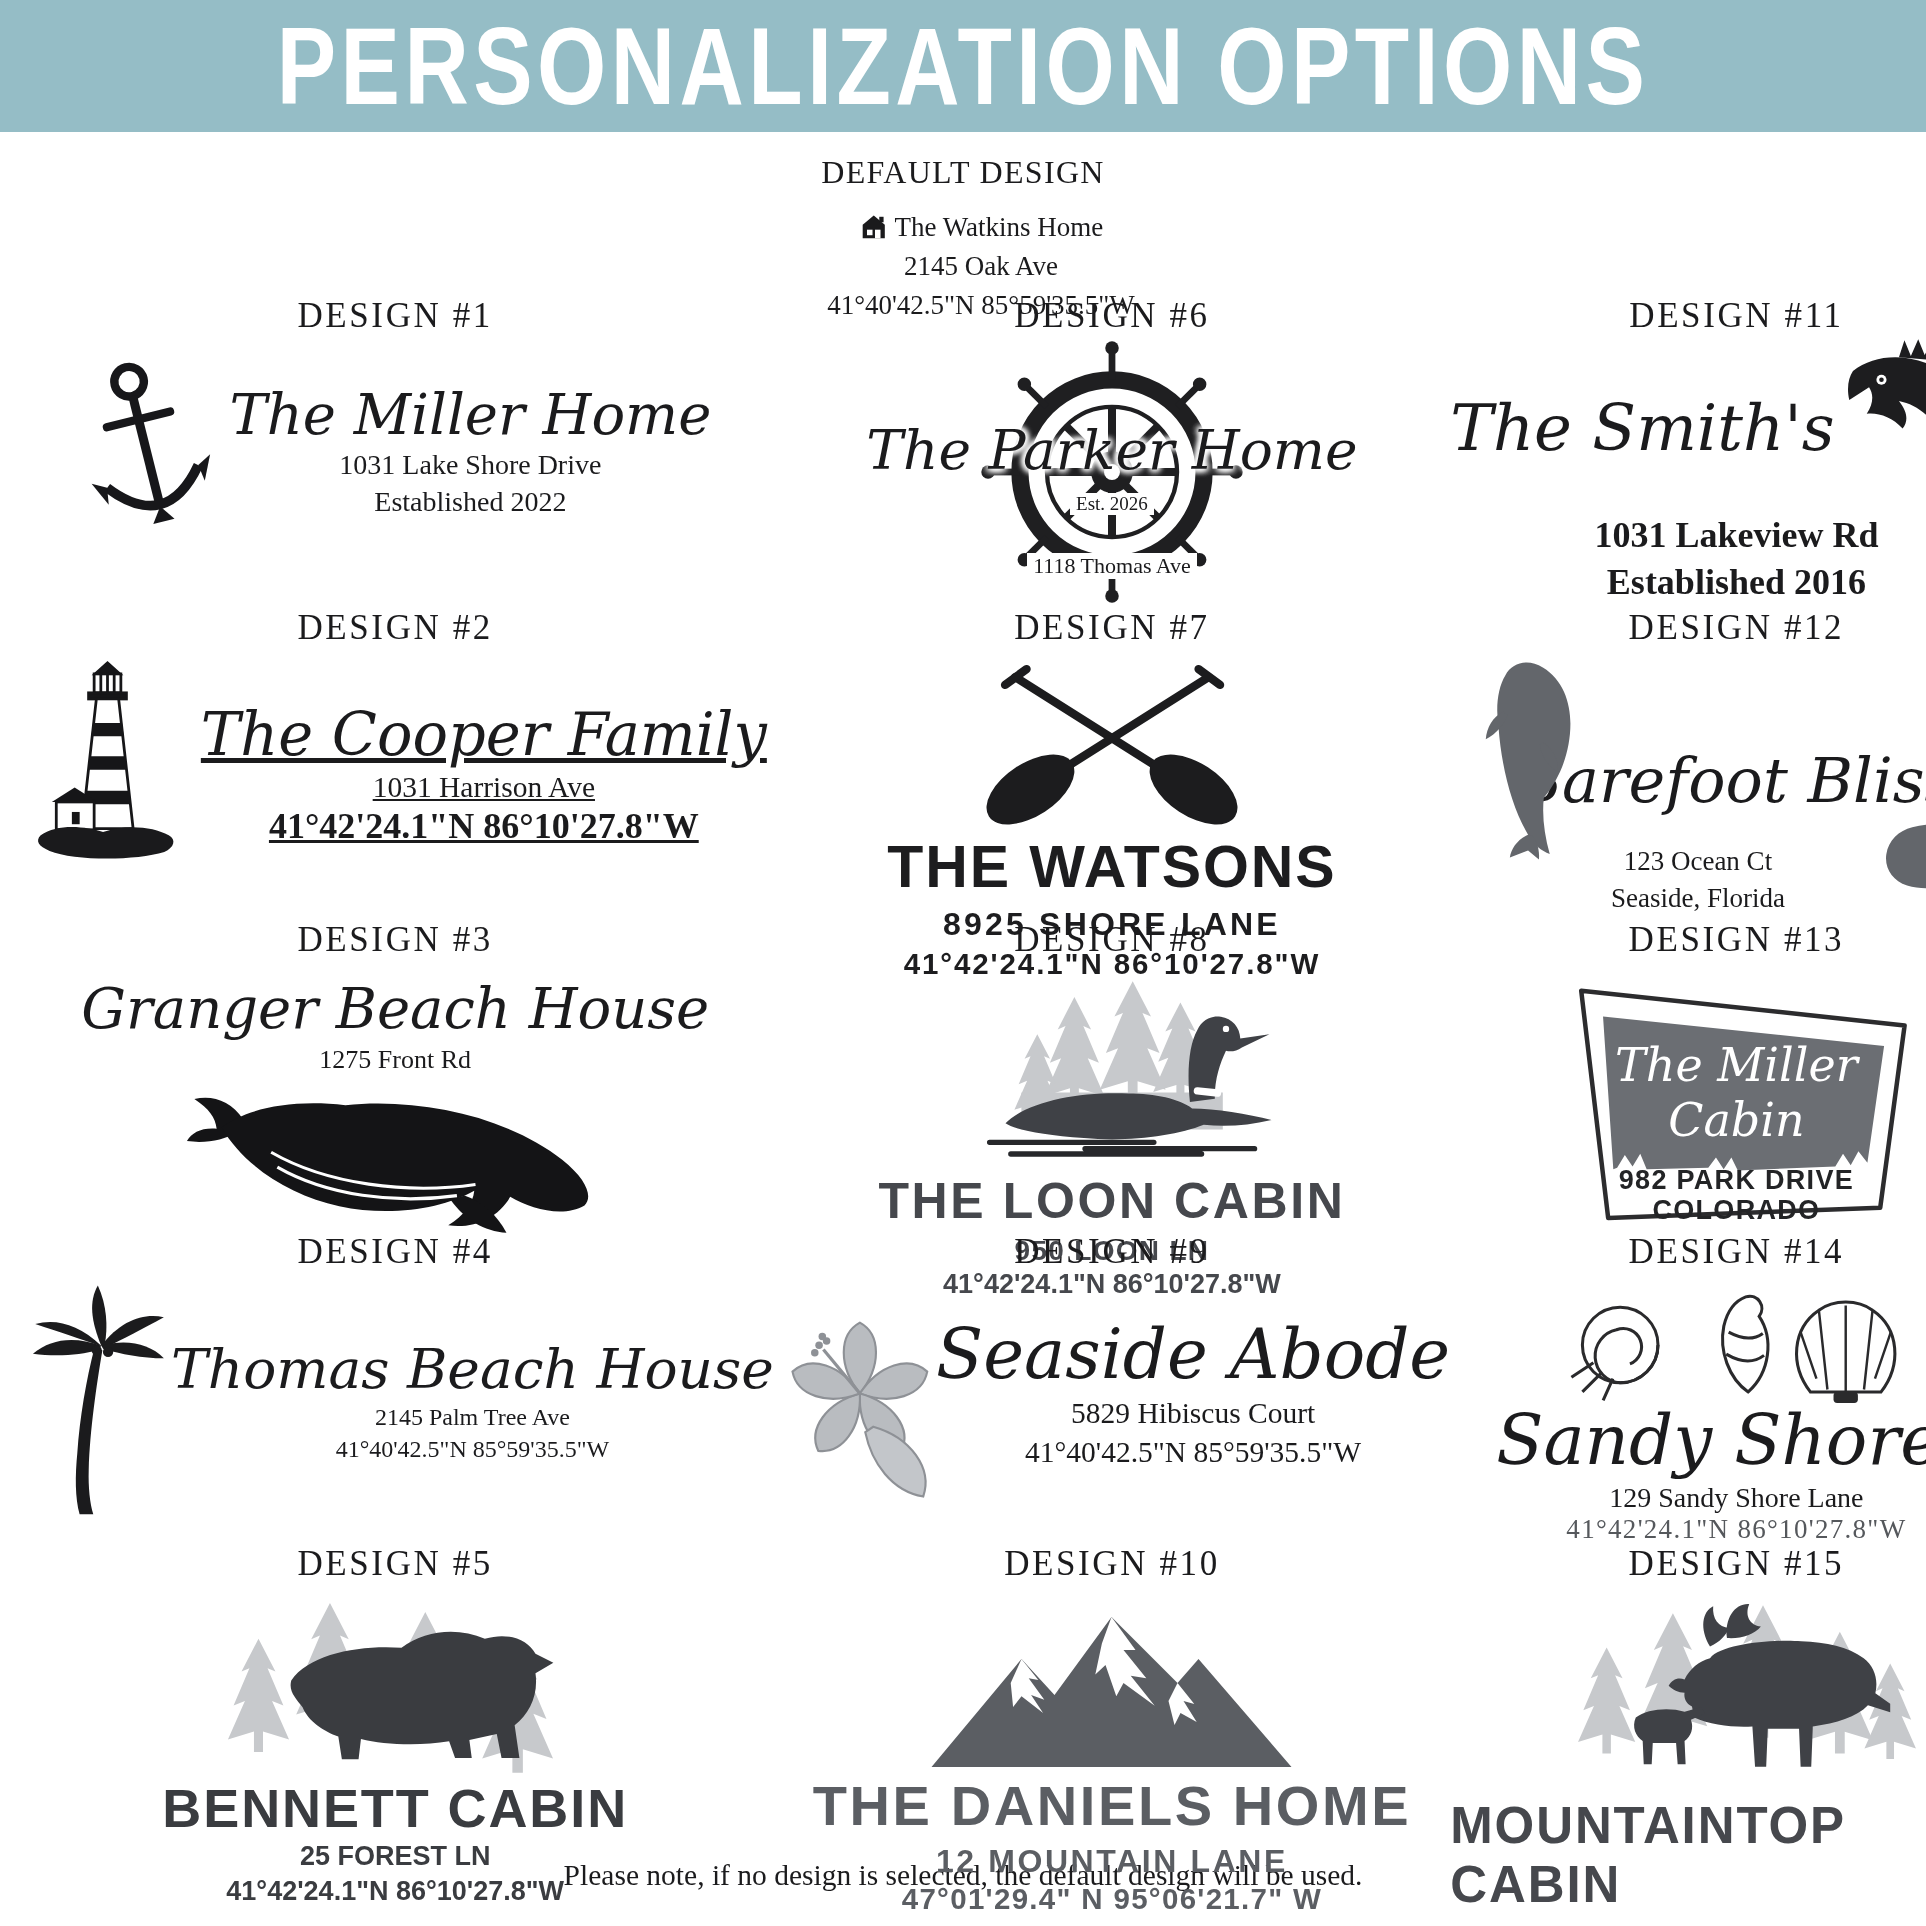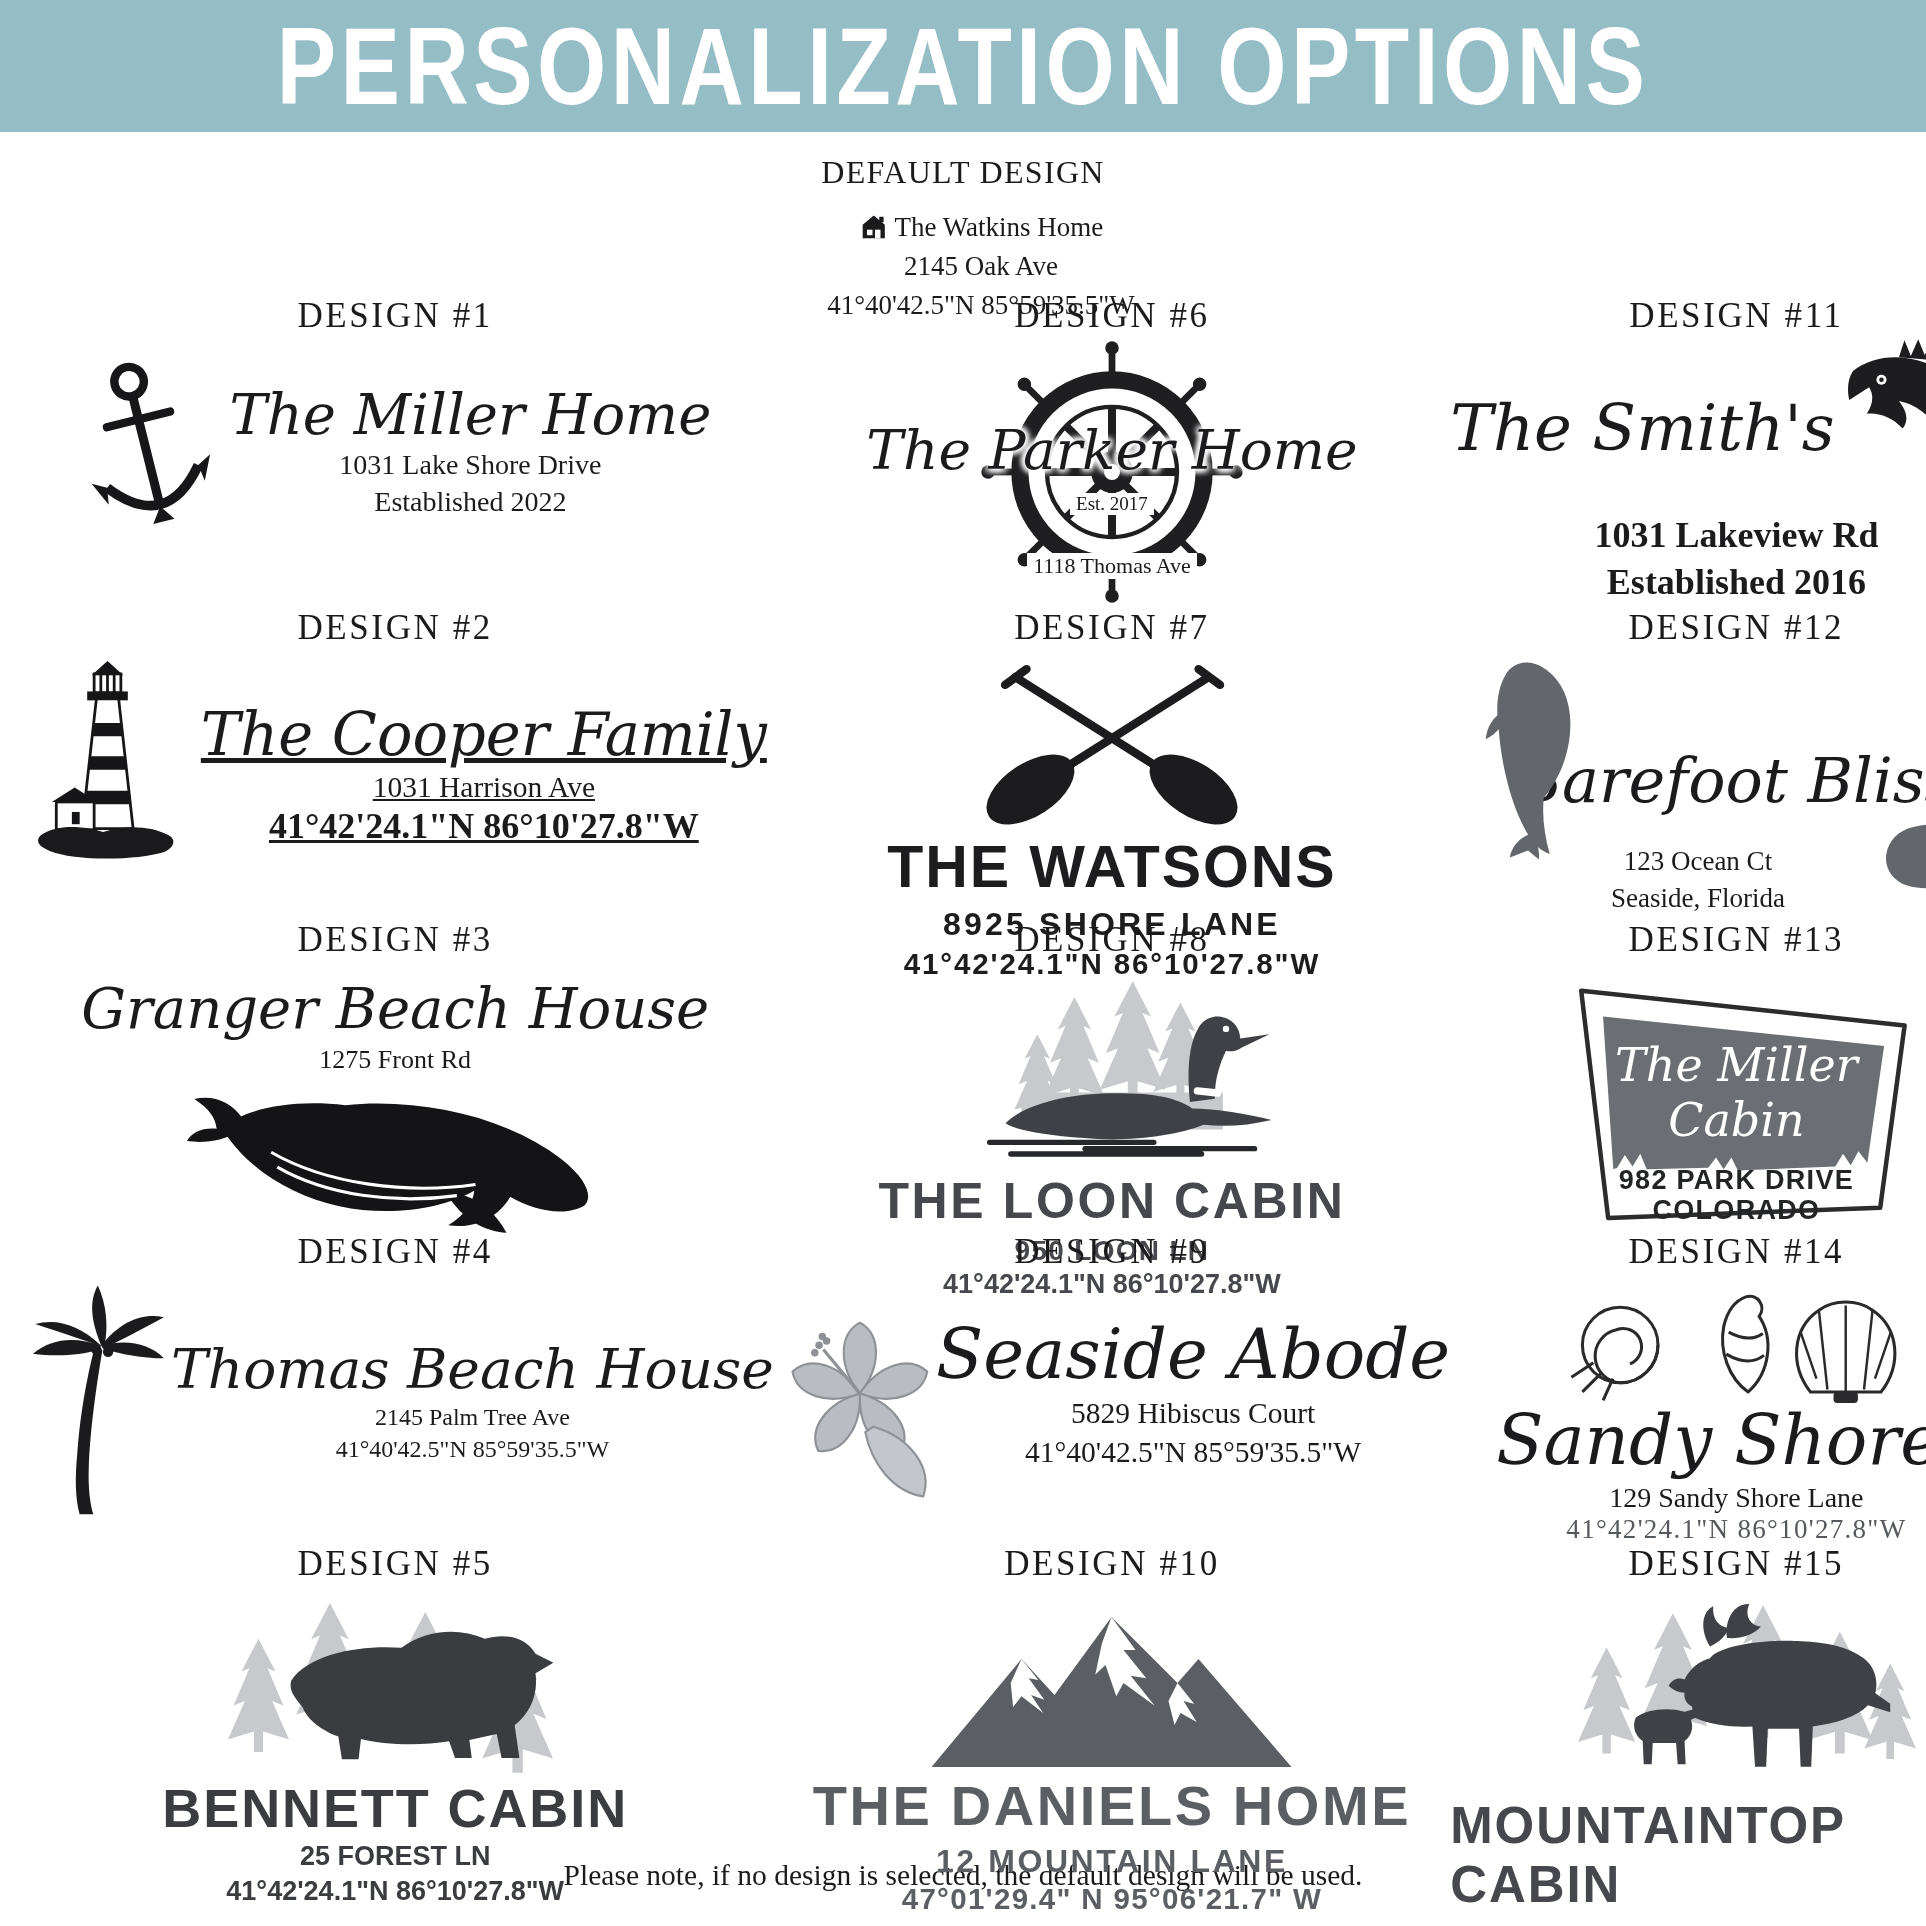--- a/index.html
+++ b/index.html
@@ -166,21 +166,21 @@
             </g>
           <circle r="34" fill="#1f1f21" stroke="none"></circle>
             <circle r="13" fill="#fff" stroke="none"></circle>
         </g>
       </svg>
     </span>
     <div class="overlay" style="top:125px;">
       <span class="script nm6 halo">The Parker Home</span>
     </div>
     <div class="overlay" style="top:200px;">
-      <span class="a6">Est. 2017</span>
+      <span class="a6">Est. 2026</span>
     </div>
     <div class="overlay" style="top:229px;margin-top:31px;">
       <span class="a6b">1118 Thomas Ave</span>
     </div>
   </div>
 
   <div class="cell c11">
     <div class="dlabel">DESIGN #11</div>
     <div class="row" style="margin-top:-3.9px;">
       <div class="script nm11">The Smith's</div>

